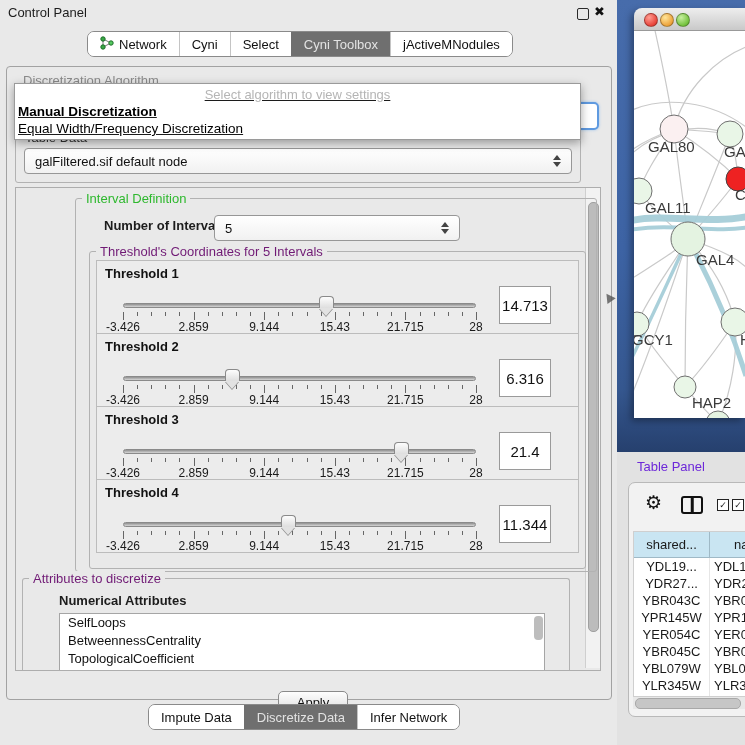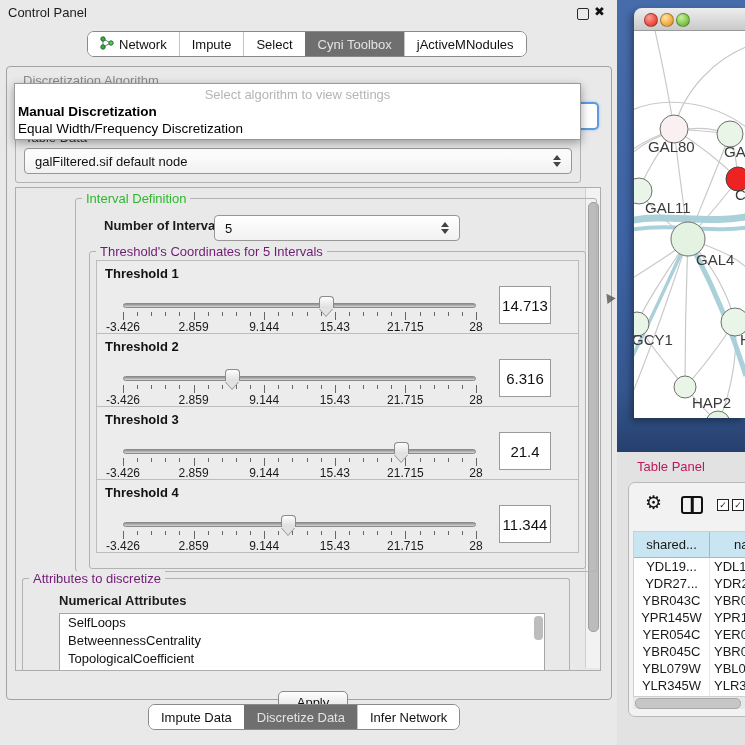--- a/index.html
+++ b/index.html
@@ -91,21 +91,21 @@
   .light{position:absolute;top:5px;width:12px;height:12px;border-radius:50%;border:0.5px solid rgba(0,0,0,.3);}
   #light-red{left:10px;background:radial-gradient(circle at 35% 30%,#ff9d92,#e8443a 70%);}
   #light-yellow{left:26px;background:radial-gradient(circle at 35% 30%,#ffe59a,#eda33b 70%);}
   #light-green{left:42px;background:radial-gradient(circle at 35% 30%,#c7efa0,#74c23e 70%);}
   #net-canvas{height:387px;background:#fff;}
   #net-canvas svg{display:block;}
   .node-label{font-size:15px;fill:#3a3a3a;}
 
   
   #tp-bg{left:617px;top:452px;width:128px;height:293px;background:#e2e2e2;}
-  #tp-title{left:637px;top:459px;font-size:13px;color:#be185d;}
+  #tp-title{left:637px;top:459px;font-size:13px;color:#6d28d9;}
   #tp-container{left:628px;top:482px;width:122px;height:233px;background:#f2f2f2;border:1px solid #b9b9b9;border-radius:7px;overflow:hidden;}
   #gear-icon{position:absolute;left:16px;top:10px;font-size:19px;color:#111;line-height:1;}
   #split-icon{position:absolute;left:52px;top:13px;width:18px;height:14px;border:2.5px solid #111;border-radius:3px;}
   #split-icon::after{content:"";position:absolute;left:50%;top:0;width:2.5px;height:100%;background:#111;transform:translateX(-50%);}
   .mini-check{position:absolute;top:16px;width:10px;height:10px;border:1.5px solid #222;font-size:9px;line-height:10px;text-align:center;color:#222;background:#fff;}
   #check1{left:88px;}#check2{left:103px;}
   #tp-table{position:absolute;left:4px;top:48px;width:130px;height:164px;background:#fff;border:1px solid #cfcfcf;overflow:hidden;}
   #tp-header{display:flex;height:25px;border-bottom:1px solid #9fb9c6;}
   .hcell{background:#c9e5f2;border-right:1px solid #9fb9c6;display:flex;align-items:center;font-size:13px;color:#1a1a1a;}
   .hcell.c1{width:75px;justify-content:center;}
@@ -132,40 +132,40 @@
             <line x1="3" y1="3" x2="11" y2="7" stroke="#7a7a7a"></line>
             <line x1="3" y1="11" x2="11" y2="7" stroke="#7a7a7a"></line>
             <line x1="3" y1="3" x2="3" y2="11" stroke="#7a7a7a"></line>
             <circle cx="3" cy="3" r="2.2" fill="#39a845" stroke="#1e6e2a"></circle>
             <circle cx="3" cy="11" r="2.2" fill="#39a845" stroke="#1e6e2a"></circle>
             <circle cx="11" cy="7" r="2.2" fill="#56c95f" stroke="#1e6e2a"></circle>
           </svg></span>
         <span>Network</span>
       </div>
       <div class="seg">
-        <span>Impute</span>
+        <span>Cyni</span>
       </div>
       <div class="seg">
         <span>Select</span>
       </div>
       <div class="seg selected">
         <span>Cyni Toolbox</span>
       </div>
       <div class="seg">
         <span>jActiveMNodules</span>
       </div>
     </div>
 
   <div id="outer-panel" class="abs">
 
     <span id="algo-label" class="abs" style="left:16px;top:6px;">Discretization Algorithm</span>
 
     <div id="focused-combo" class="abs" style="left:566px;top:35px;"></div>
 
-    <div id="algo-popup" class="abs" style="left:7px;top:16px;">
+    <div id="algo-popup" class="abs" style="left:7px;top:16px;text-decoration:underline;">
       <div id="algo-hint">Select algorithm to view settings</div>
       <div class="algo-opt first">Manual Discretization</div>
       <div class="algo-opt">Equal Width/Frequency Discretization</div>
     </div>
 
     <div id="tabledata-group" class="group" style="left:8px;top:71px;">
       <span id="tabledata-label">Table Data</span>
       <div id="tabledata-combo" class="combo">
         <span class="txt">galFiltered.sif default node</span>
         <span class="spinner">

